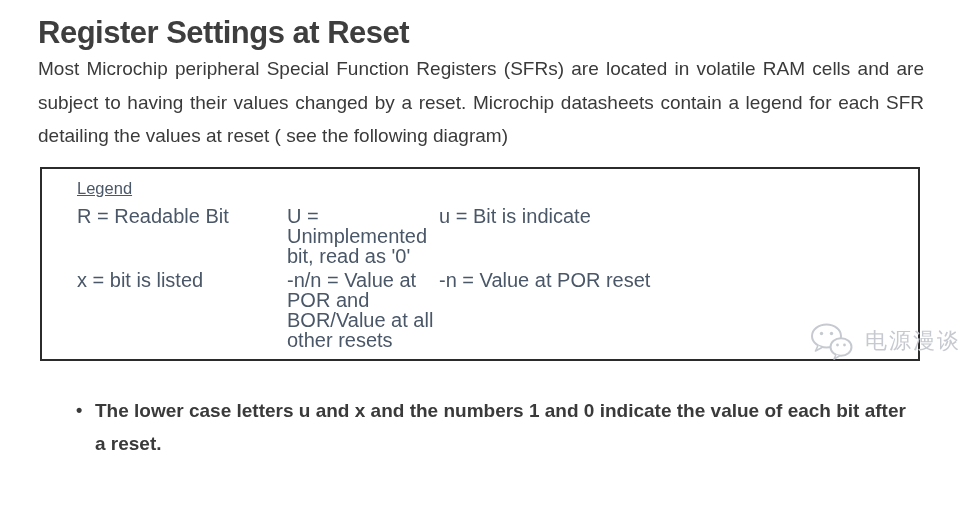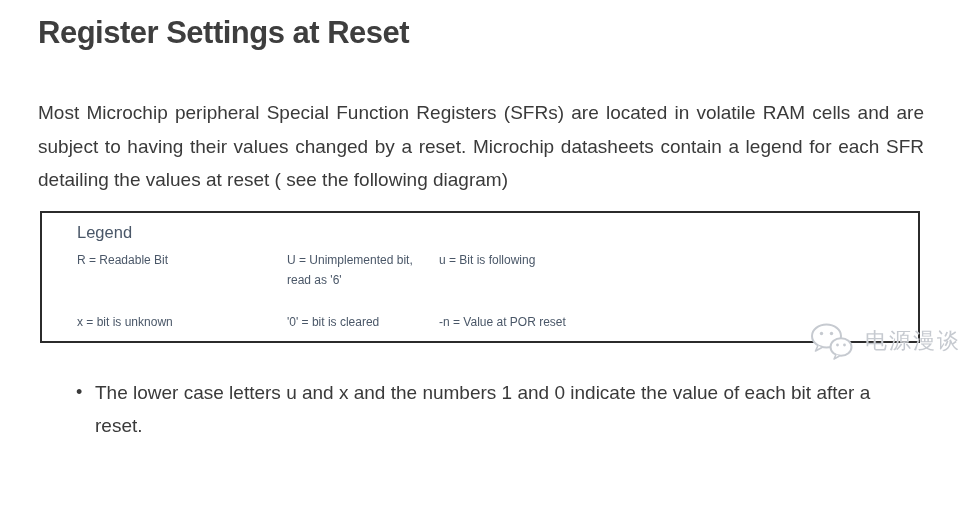--- a/index.html
+++ b/index.html
@@ -16,55 +16,56 @@
 
   .page-title{
     font-size:31px;
     font-weight:700;
     color:var(--title-color);
     letter-spacing:-0.5px;
     line-height:38px;
   }
 
   .intro{
-    margin-top:44px;
     width:886px;
     font-size:19px;
     line-height:33.5px;
     color:var(--body-color);
     text-align:justify;
   }
 
   .legend-box{
     margin-top:14px;
     margin-left:2px;
     width:880px;
     border:2px solid var(--border-color);
     padding:9px 10px 9px 35px;
     background:#ffffff;
   }
   .legend-heading{
     font-size:16.5px;
     color:var(--legend-color);
     line-height:20px;
     margin-bottom:8px;
+    text-decoration:underline;
   }
   .legend-grid{
     display:grid;
     grid-template-columns:210px 152px 1fr;
-    row-gap:22px;
-    font-size:12px;
+    row-gap:4px;
+    font-size:20px;
     line-height:20px;
     color:var(--legend-color);
   }
 
   .notes{
     list-style:none;
     margin-top:33px;
     padding-left:57px;
+    font-weight:bold;
   }
   .notes li{
     position:relative;
     width:820px;
     font-size:19px;
     line-height:33.5px;
     color:var(--body-color);
   }
   .notes li::before{
     content:"\2022";
@@ -99,24 +100,24 @@
 <div class="page">
 
   <h1 class="page-title">Register Settings at Reset</h1>
 
   <p class="intro">Most Microchip peripheral Special Function Registers (SFRs) are located in volatile RAM cells and are subject to having their values changed by a reset. Microchip datasheets contain a legend for each SFR detailing the values at reset ( see the following diagram)</p>
 
   <div class="legend-box">
     <div class="legend-heading">Legend</div>
     <div class="legend-grid">
       <div class="legend-cell">R = Readable Bit</div>
-      <div class="legend-cell">U = Unimplemented bit, read as '6'</div>
-      <div class="legend-cell">u = Bit is following</div>
-      <div class="legend-cell">x = bit is unknown</div>
-      <div class="legend-cell">'0' = bit is cleared</div>
+      <div class="legend-cell">U = Unimplemented bit, read as '0'</div>
+      <div class="legend-cell">u = Bit is indicate</div>
+      <div class="legend-cell">x = bit is listed</div>
+      <div class="legend-cell">-n/n = Value at POR and BOR/Value at all other resets</div>
       <div class="legend-cell">-n = Value at POR reset</div>
     </div>
   </div>
 
   <ul class="notes">
     <li>The lower case letters u and x and the numbers 1 and 0 indicate the value of each bit after a reset.</li>
   </ul>
 
   <div class="watermark">
     <svg width="44" height="38" viewBox="0 0 44 38" fill="none">

